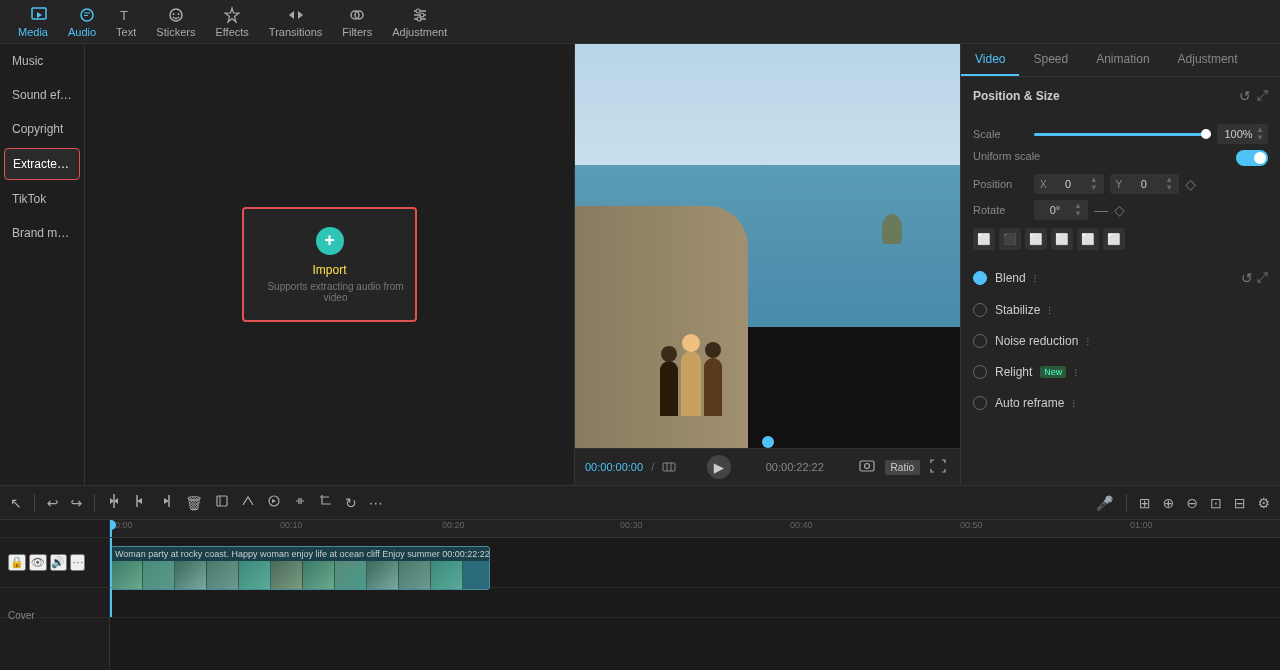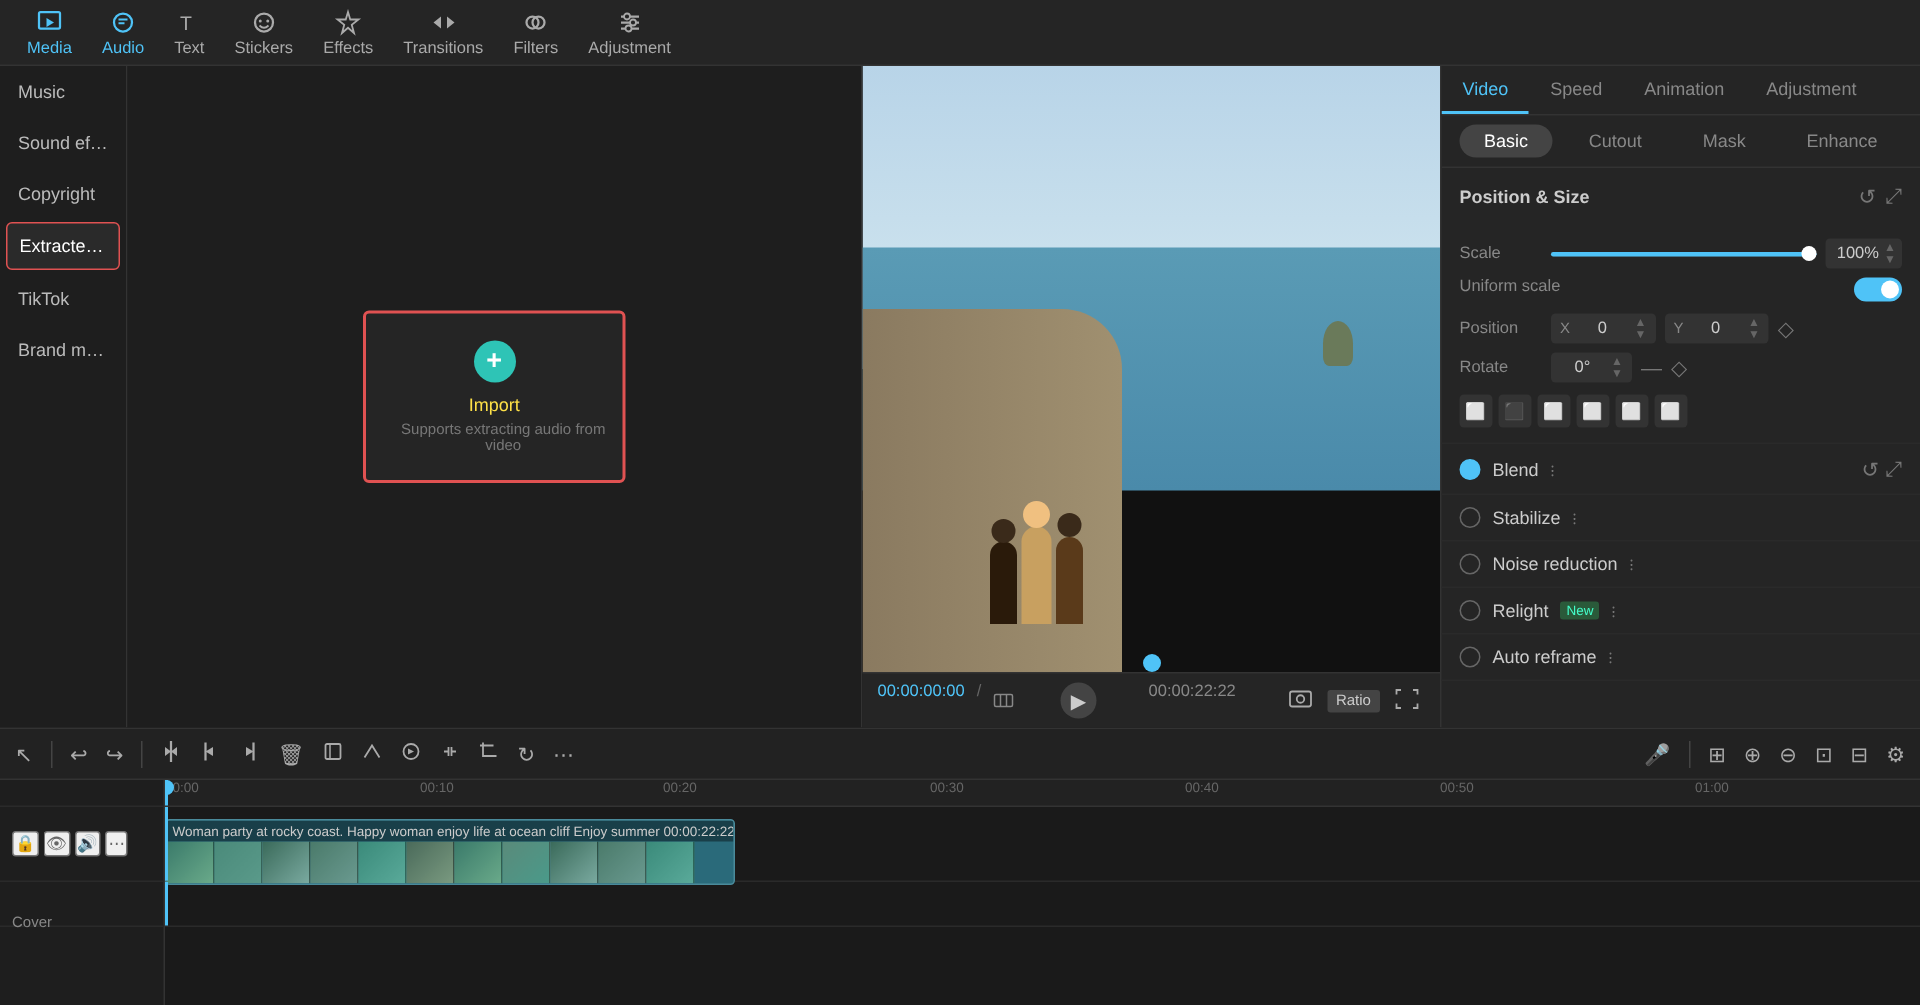--- a/index.html
+++ b/index.html
@@ -18,21 +18,21 @@
     .toolbar-item {
       display: flex;
       flex-direction: column;
       align-items: center;
       padding: 4px 10px;
       cursor: pointer;
       color: #aaa;
       font-size: 11px;
       border-radius: 4px;
     }
-    .toolbar-item.active { color: #4fc3f7; }
+    .toolbar-item.active { color: #4fc3f7; align-items: flex-end; }
     .toolbar-item svg { margin-bottom: 2px; }
 
     
     .main-area {
       display: flex;
       flex: 1;
       overflow: hidden;
     }
 
     
@@ -129,20 +129,21 @@
       position: relative;
       overflow: hidden;
     }
     .sky { position: absolute; top: 0; left: 0; right: 0; height: 50%; background: linear-gradient(180deg, #b8d4e8 0%, #d4e8f0 100%); }
     .sea { position: absolute; top: 30%; left: 0; right: 0; height: 40%; background: linear-gradient(180deg, #5a9bb5 0%, #4a8aaa 100%); }
     .cliff { position: absolute; bottom: 0; left: 0; width: 45%; height: 60%; background: linear-gradient(90deg, #8a7a60 0%, #a09070 100%); border-radius: 0 40px 0 0; }
     .horizon-rock { position: absolute; top: 42%; right: 15%; width: 20px; height: 30px; background: #6a7a5a; border-radius: 50% 50% 20% 20%; }
     .playback-dot { position: absolute; bottom: 0; left: 50%; transform: translateX(-50%); width: 12px; height: 12px; background: #4fc3f7; border-radius: 50%; }
     .player-controls {
       display: flex;
+      align-items: center;
       padding: 6px 10px;
       background: #252525;
       border-top: 1px solid #333;
       gap: 8px;
     }
     .time-display { color: #4fc3f7; font-size: 11px; }
     .time-sep { color: #666; font-size: 11px; }
     .time-total { color: #888; font-size: 11px; }
     .play-btn {
       width: 24px; height: 24px;
@@ -581,26 +582,20 @@
       </div>
     </div>
   </div>
 
   <div class="right-panel">
     <div class="right-tabs">
       <div class="right-tab active">Video</div>
       <div class="right-tab">Speed</div>
       <div class="right-tab">Animation</div>
       <div class="right-tab">Adjustment</div>
-    </div>
-    <div class="sub-tabs">
-      <div class="sub-tab active">Basic</div>
-      <div class="sub-tab">Cutout</div>
-      <div class="sub-tab">Mask</div>
-      <div class="sub-tab">Enhance</div>
     </div>
 
     <div class="panel-section">
       <div class="section-header">
         <span class="section-title">Position &amp; Size</span>
         <div class="section-icons">
           <button class="icon-btn">↺</button>
           <button class="icon-btn">⤢</button>
         </div>
       </div>

